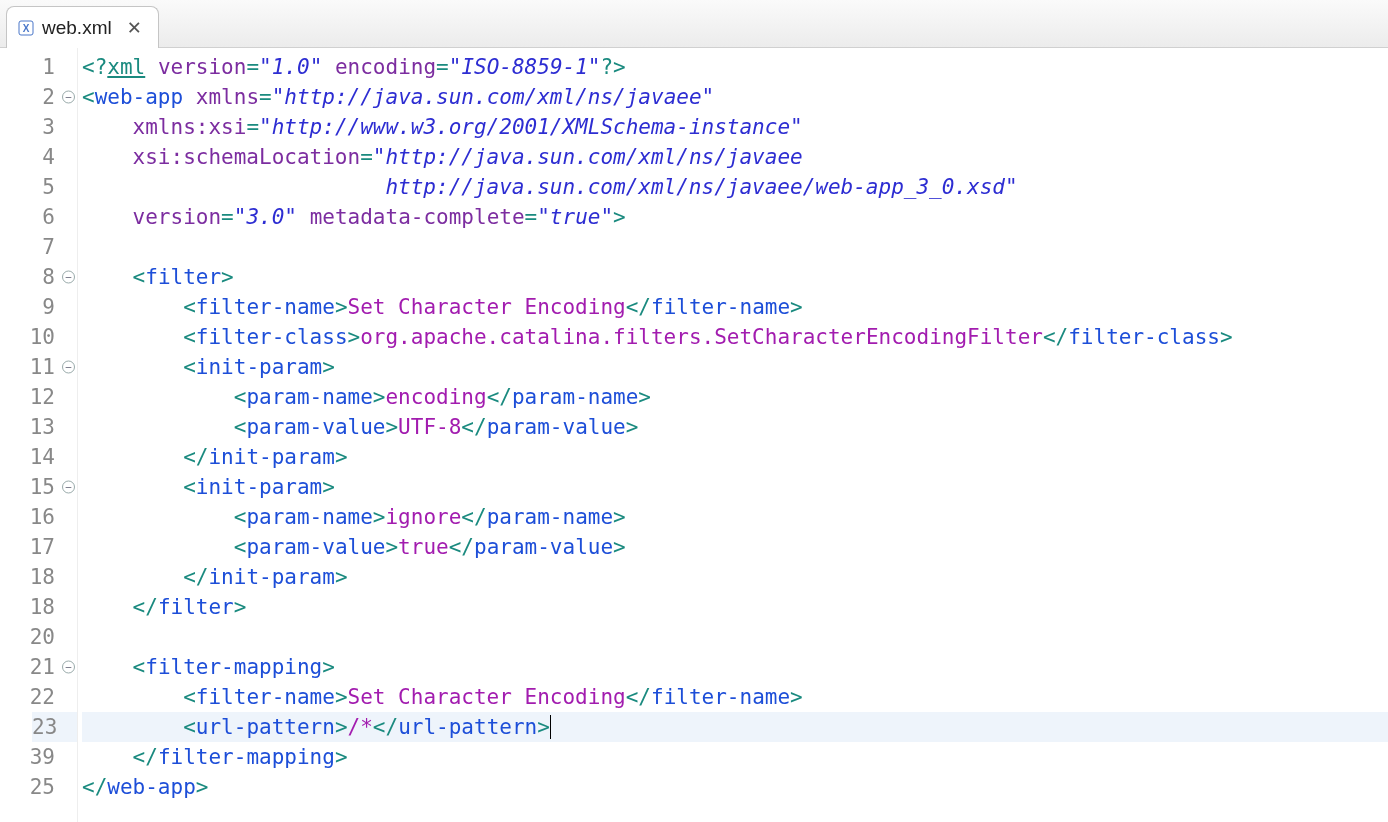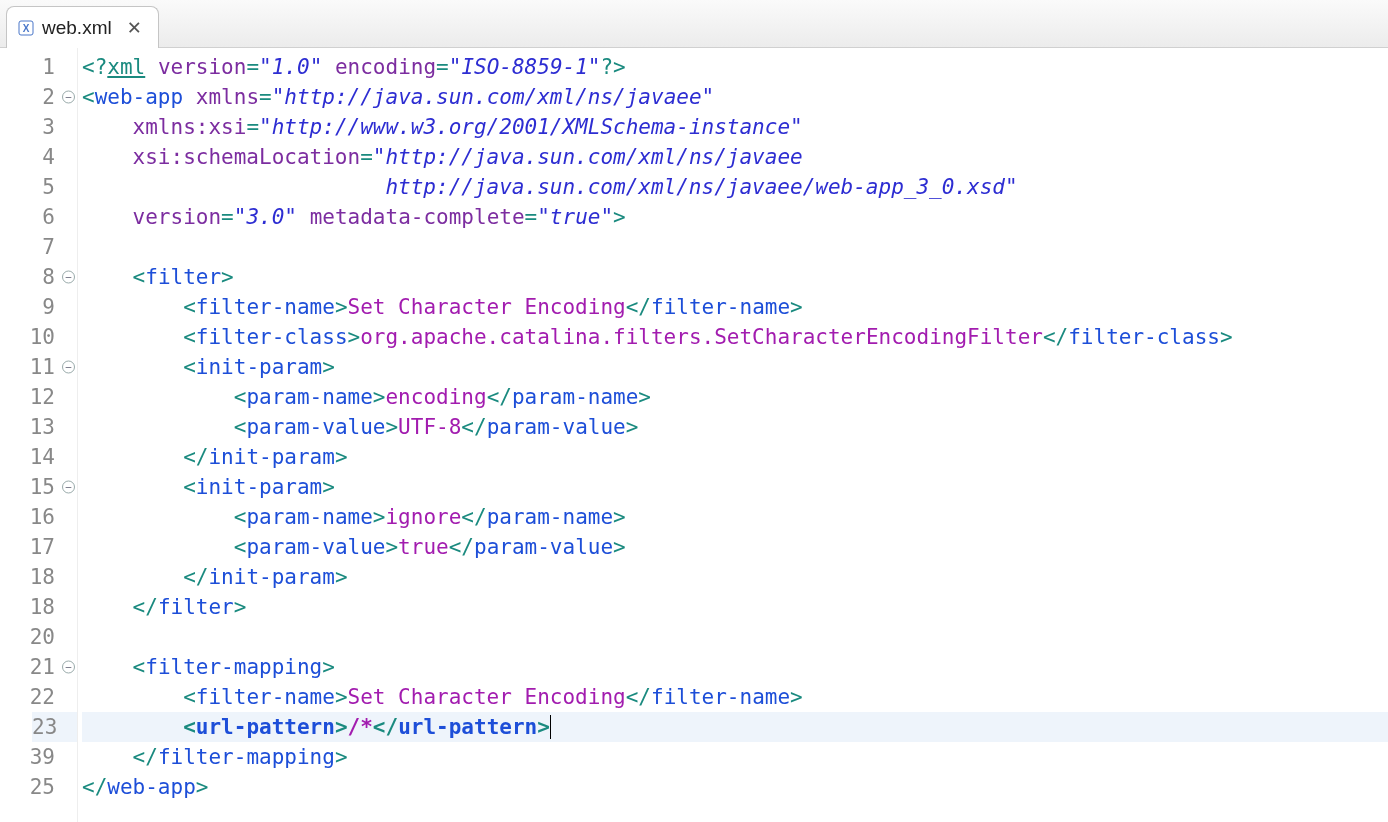--- a/index.html
+++ b/index.html
@@ -108,21 +108,20 @@
     padding-left: 4px;
     white-space: pre;
     color: #000;
     position: relative;
   }
   .code .line {
     height: 30px;
   }
   .code .line.current {
     background: #eef4fb;
-    font-weight: bold;
   }
   .caret {
     display: inline-block;
     width: 1.5px;
     height: 24px;
     background: #000;
     vertical-align: middle;
     margin-bottom: 3px;
   }
   

